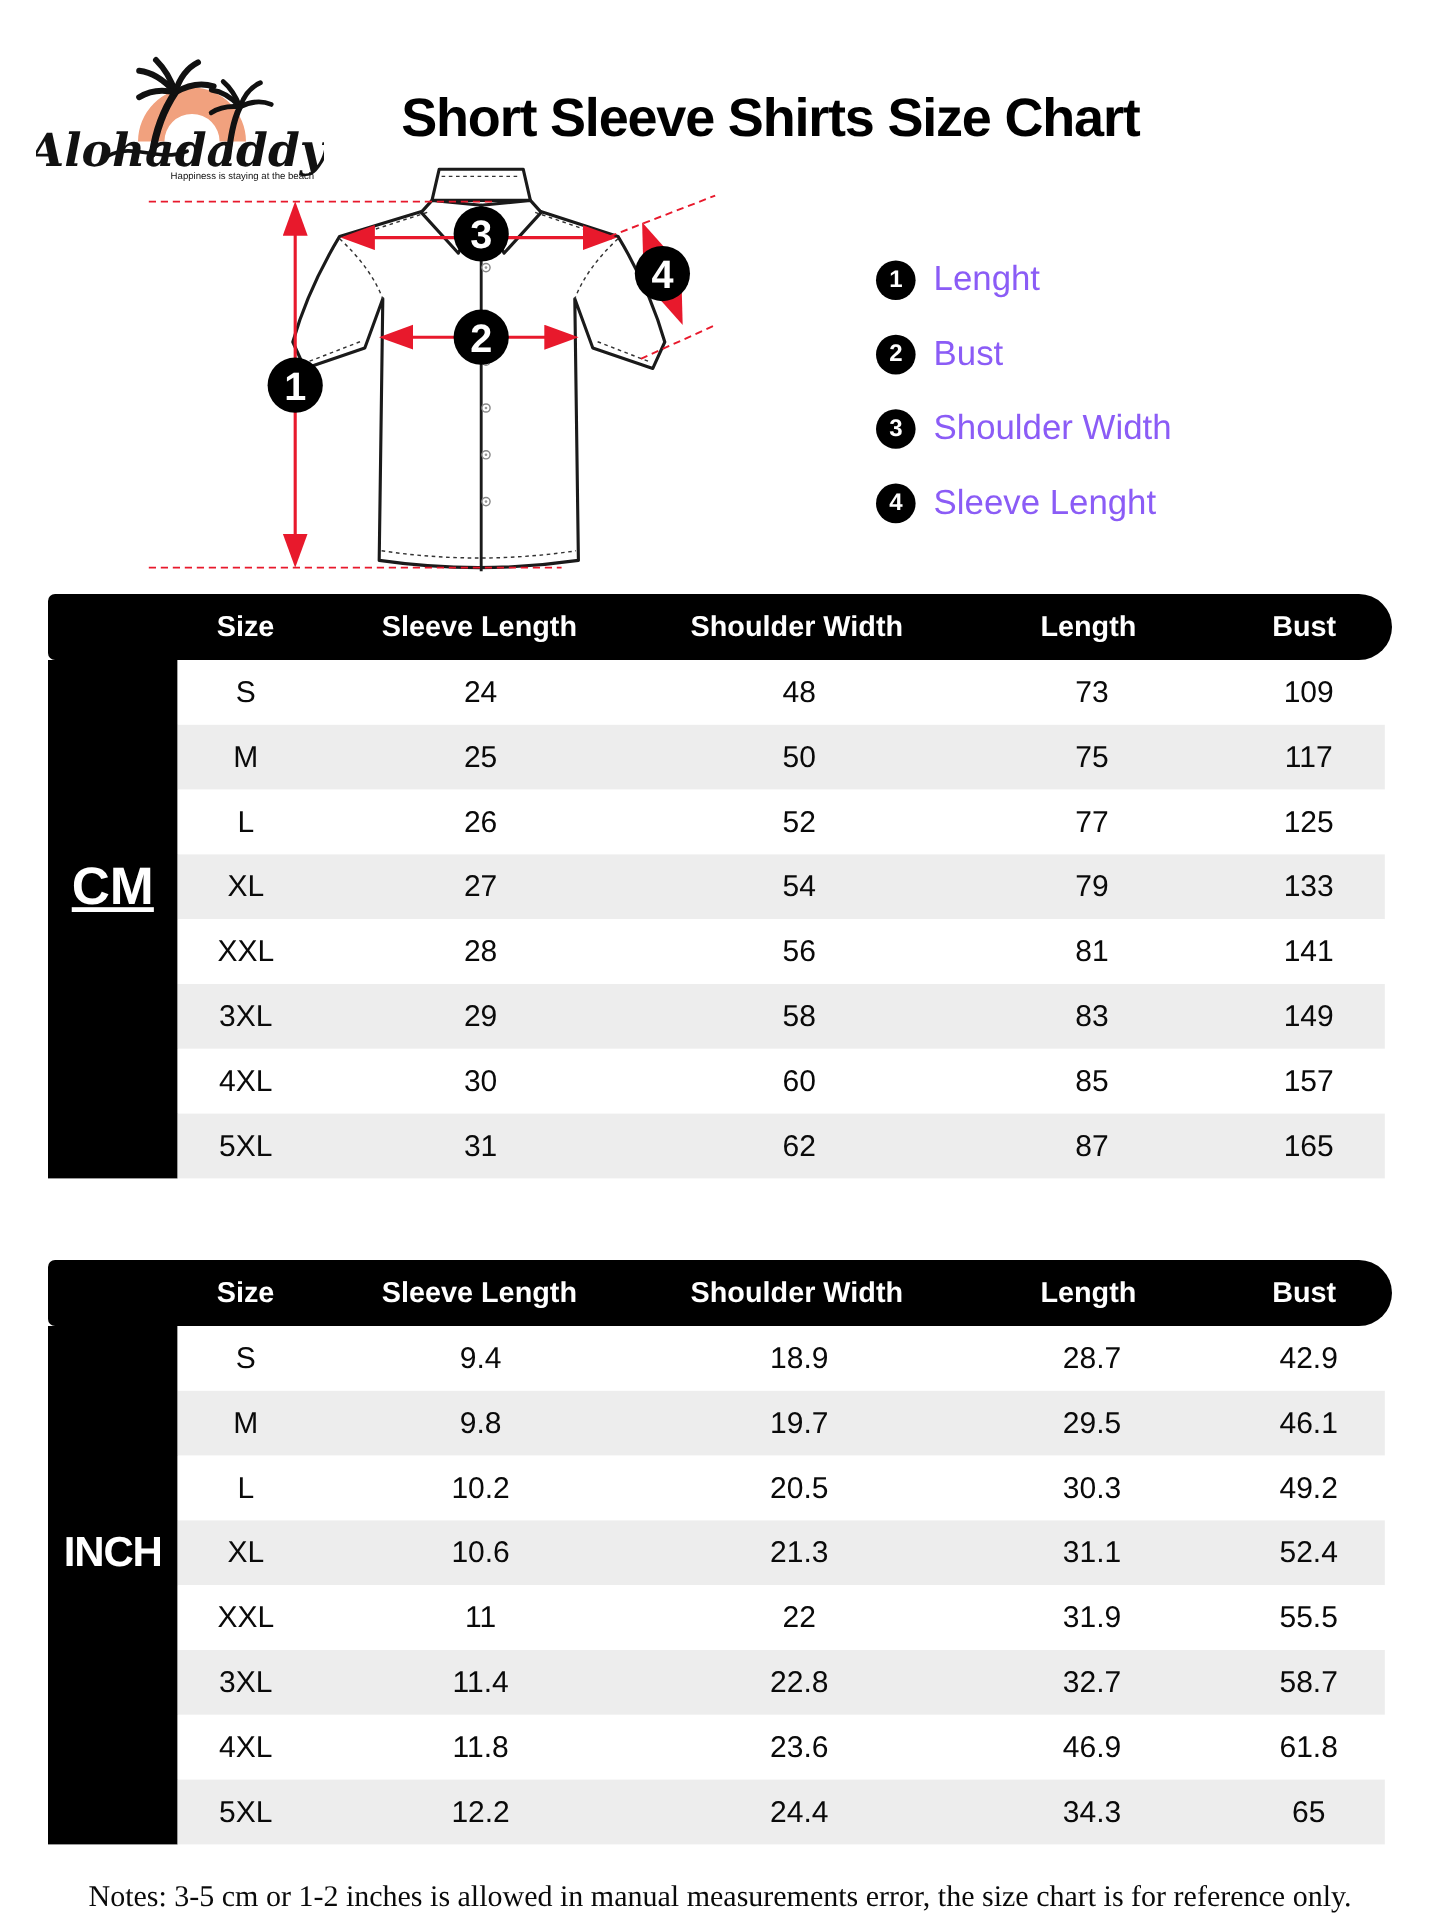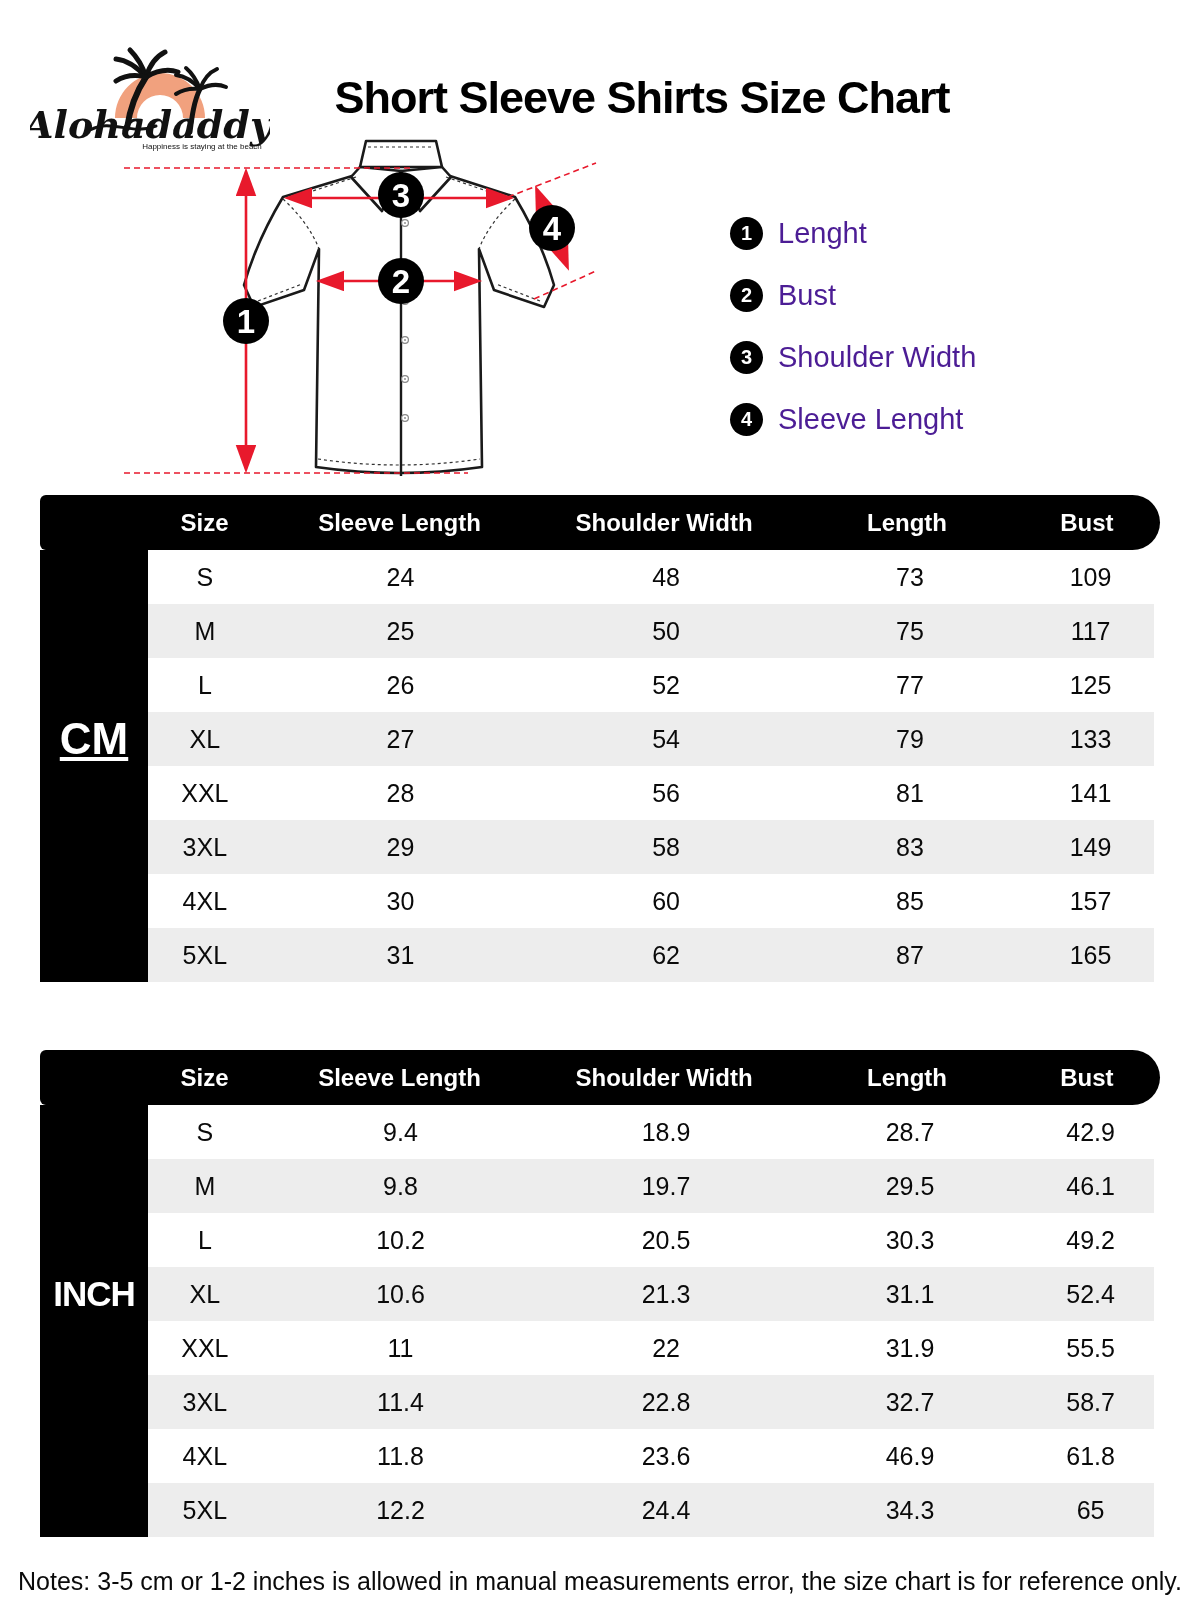--- a/index.html
+++ b/index.html
@@ -15,21 +15,21 @@
   }
   
   .shirt-svg{position:absolute;left:118px;top:95px;width:484px;height:352px;}
   .legend{position:absolute;left:730px;top:176px;list-style:none;margin:0;padding:0;}
   .legend li{display:flex;align-items:center;height:34px;margin-bottom:28px;}
   .lnum{
     width:33px;height:33px;border-radius:50%;background:#000;color:#fff;
     display:flex;align-items:center;justify-content:center;
     font-size:20px;font-weight:bold;flex:0 0 33px;
   }
-  .llabel{margin-left:15px;font-size:29px;color:#4c1d95;}
+  .llabel{margin-left:15px;font-size:29px;color:#8b5cf6;}
   
   .size-table{position:absolute;left:40px;width:1120px;}
   .table-cm{top:455px;}
   .table-inch{top:1010px;}
   .thead{
     background:#000;height:55px;border-radius:6px 28px 28px 6px;
   }
   .thead-inner{
     margin-left:108px;margin-right:10px;height:55px;display:grid;
     grid-template-columns:11.3% 27.6% 25.2% 23.3% 12.6%;align-items:center;
@@ -48,21 +48,21 @@
   .unit-label{
     position:absolute;left:0;top:0;width:108px;height:100%;
     display:flex;align-items:center;justify-content:center;
     color:#fff;font-weight:bold;
   }
   .table-cm .unit-label{font-size:44px;text-decoration:underline;}
   .table-inch .unit-label{font-size:35px;letter-spacing:-1px;}
   
   .notes{
     position:absolute;left:0;right:0;top:1527px;margin:0;
-    text-align:center;font-size:25px;color:#0a0a0a;
+    text-align:center;font-size:25px;color:#0a0a0a;font-family:Liberation Serif, serif;
   }
 </style>
 </head>
 <body>
 
 <div class="page">
 
   <div class="logo">
     <svg viewBox="0 0 240 108" width="240" height="108">
 

